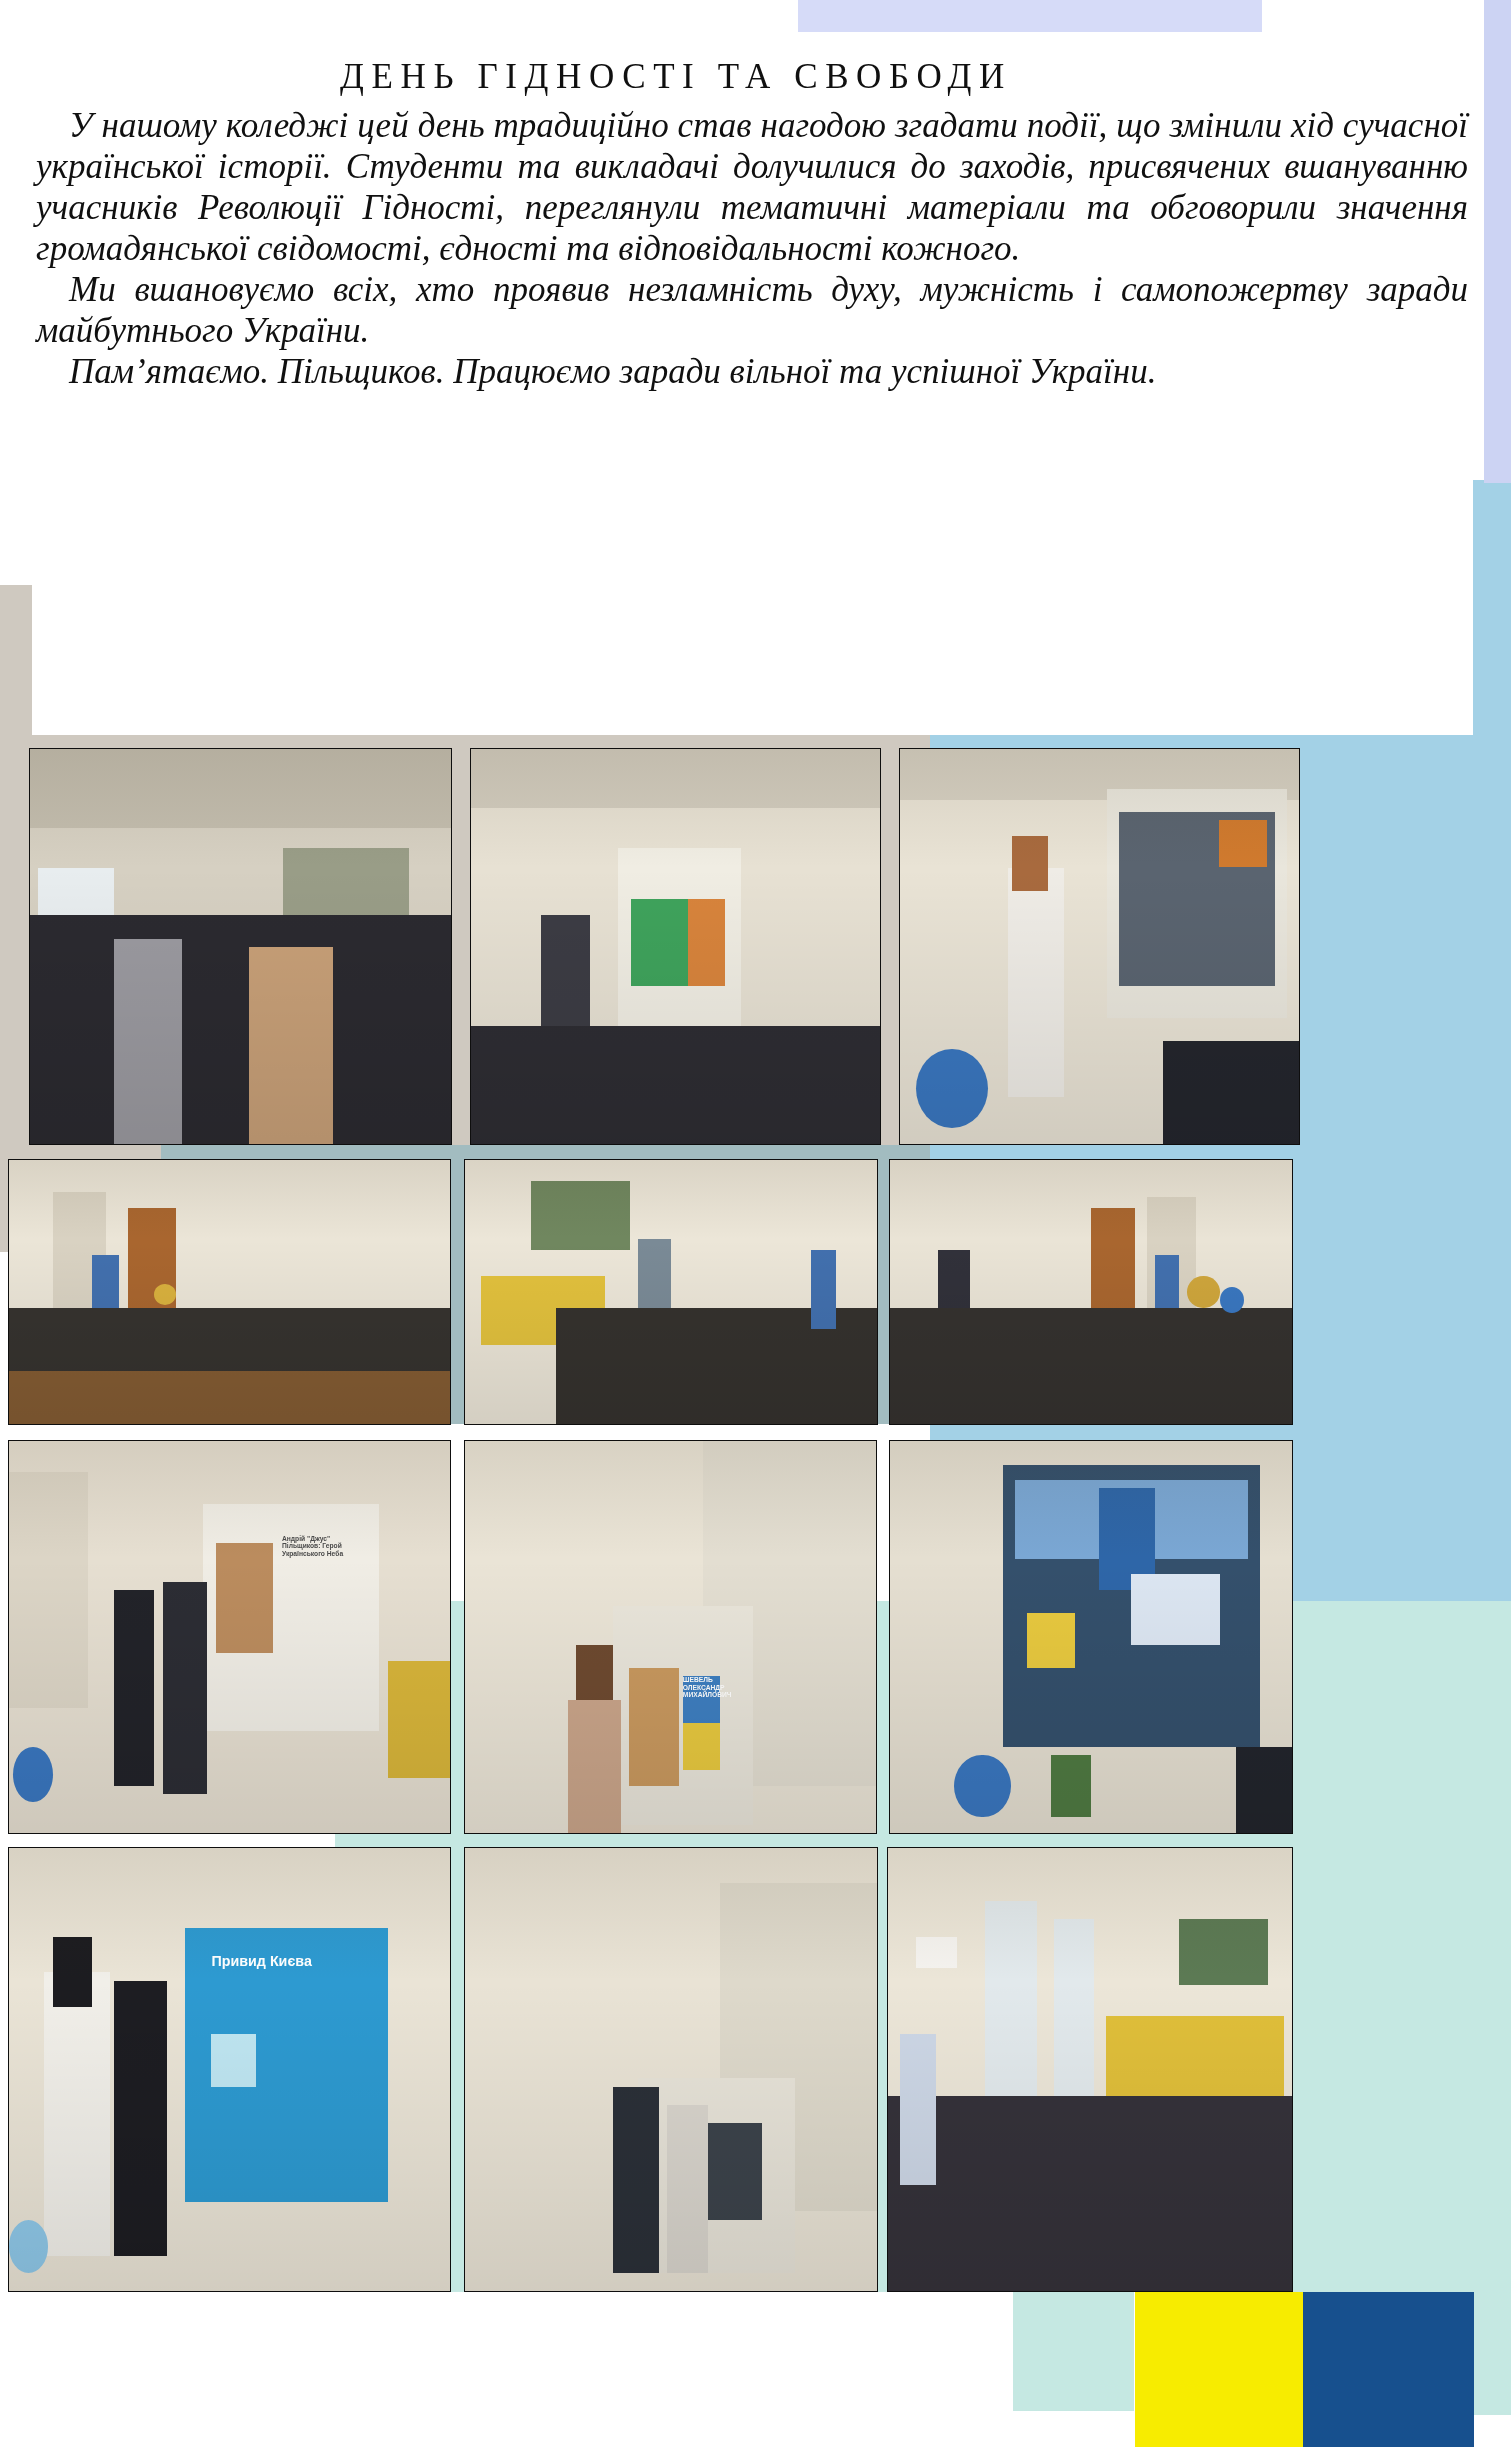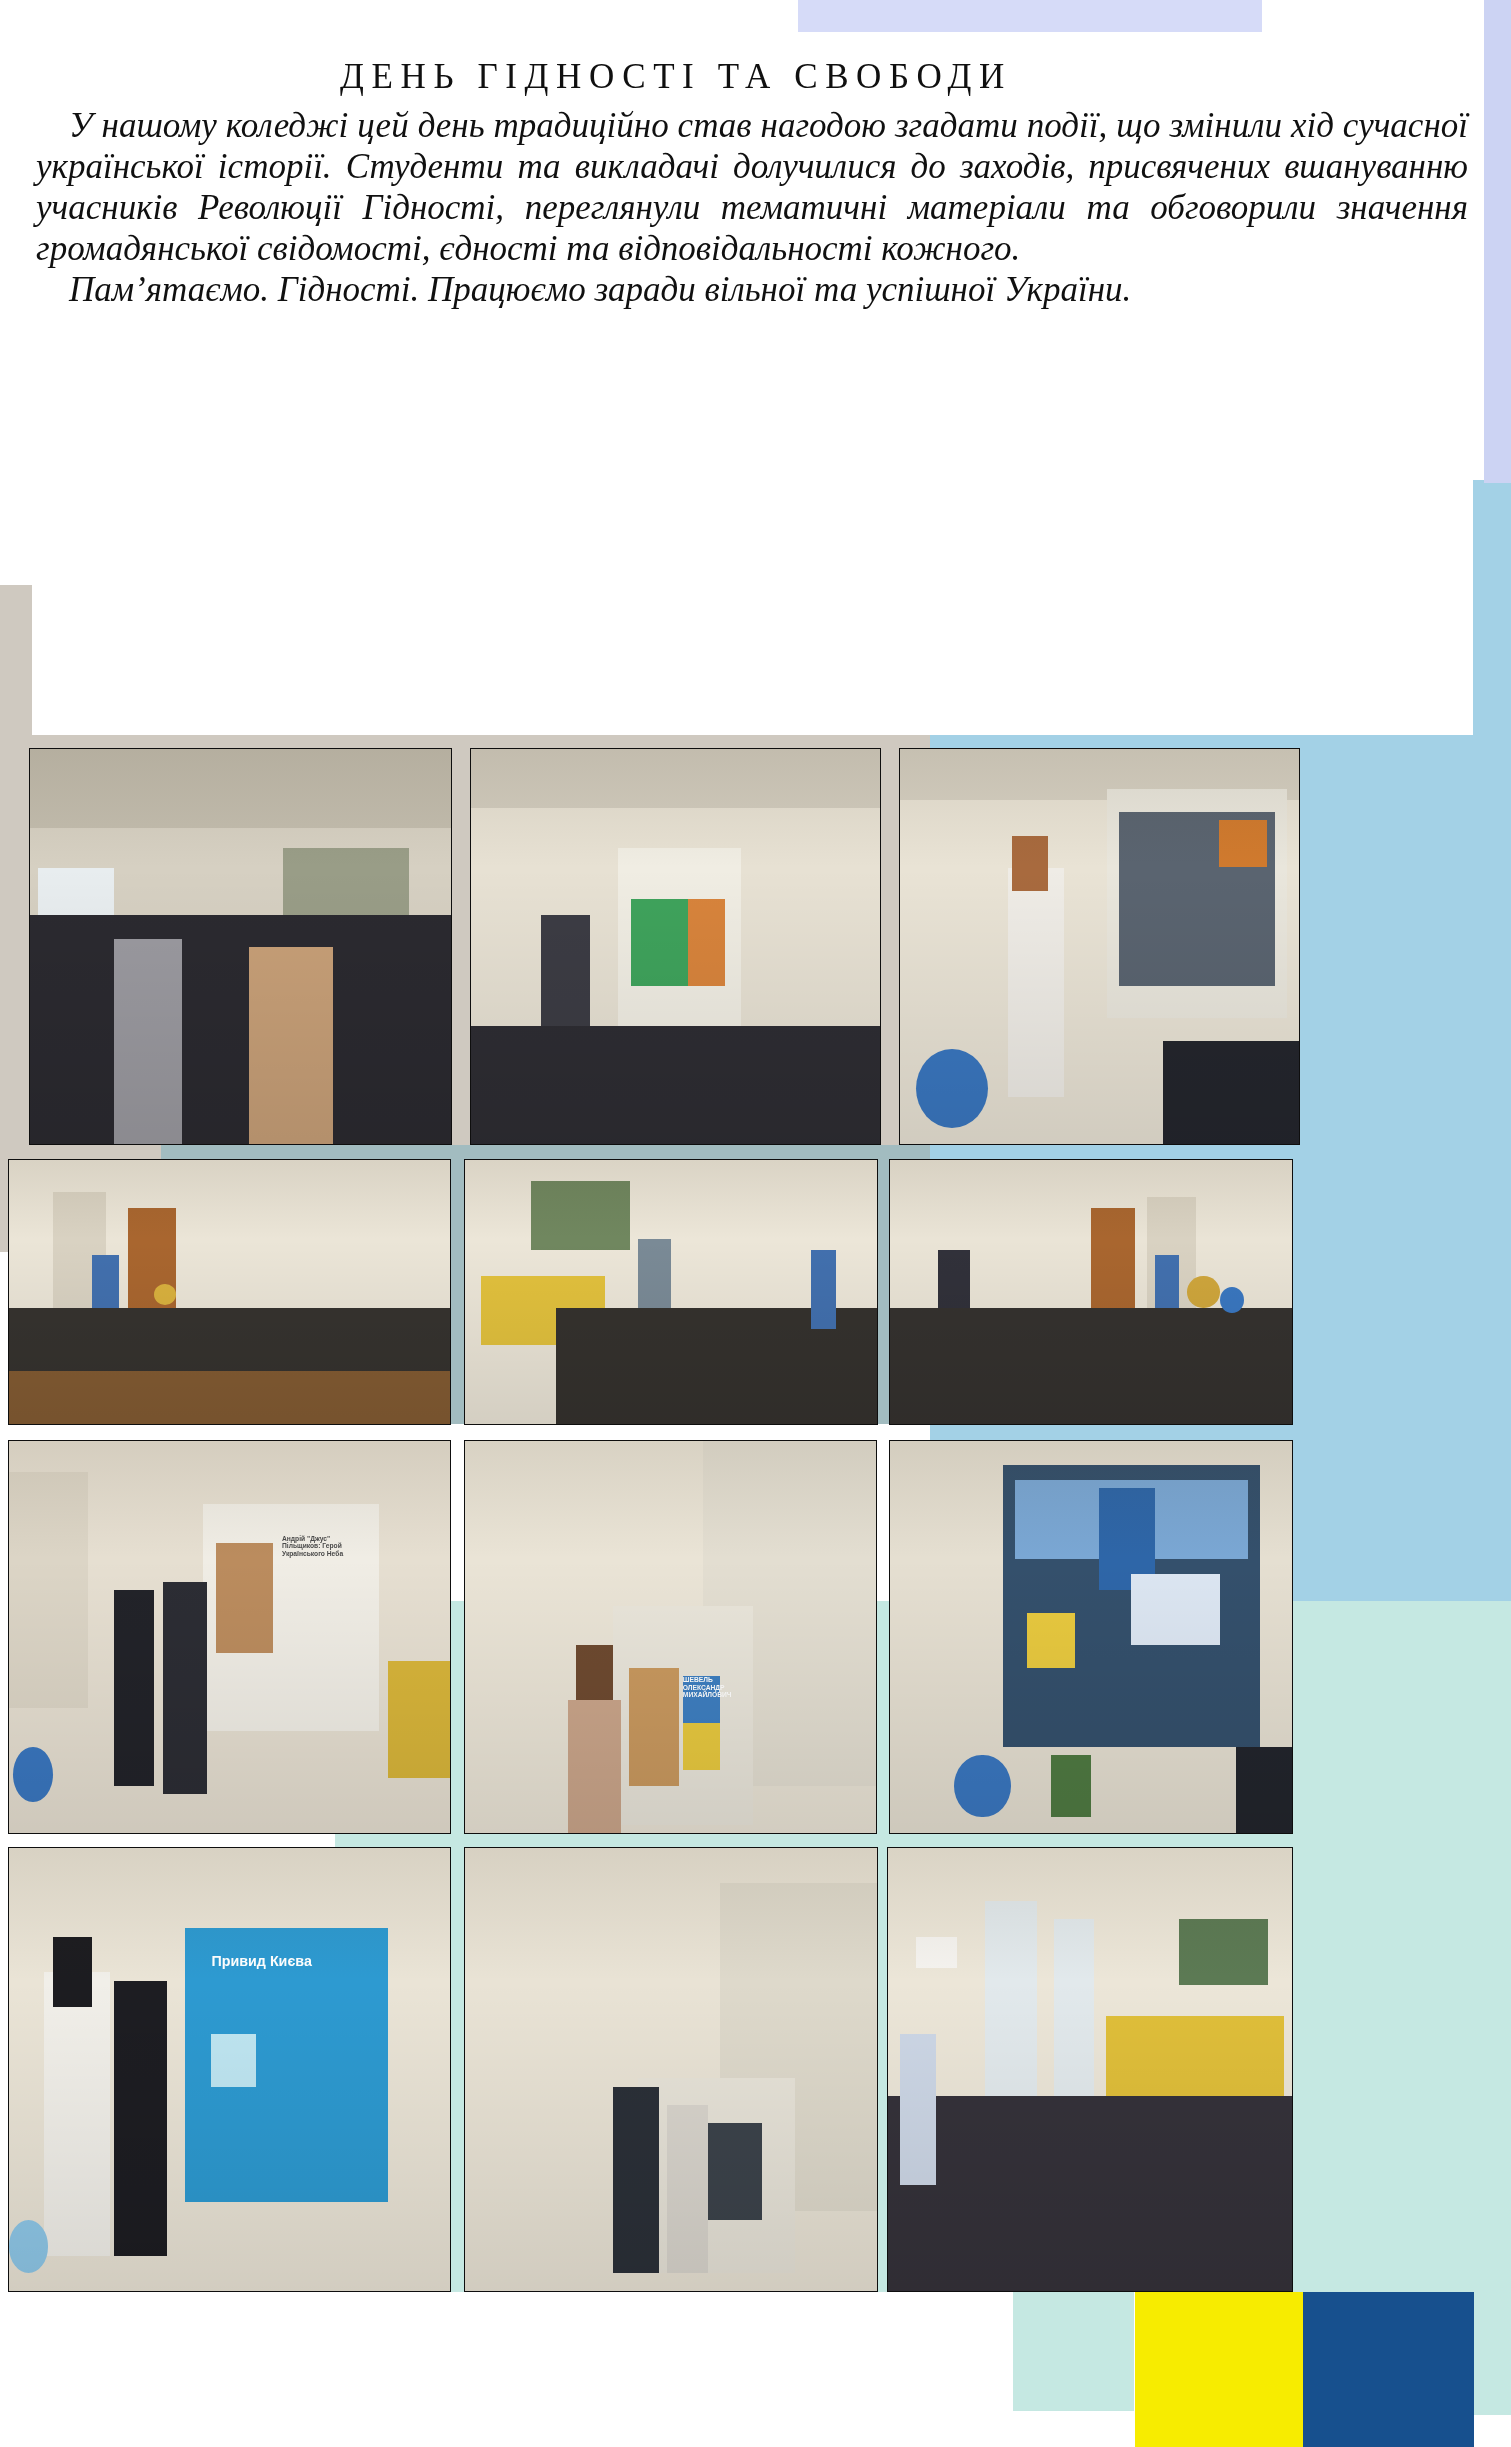--- a/index.html
+++ b/index.html
@@ -38,21 +38,22 @@
       <div class="decor" style="left: 1135px; top: 2292px; width: 168px; height: 155px; background: rgb(247, 236, 0);"></div>
       <div class="decor" style="left: 1303px; top: 2292px; width: 171px; height: 155px; background: rgb(23, 80, 142);"></div>
       <div class="decor" style="left: 32px; top: 0px; width: 1441px; height: 735px; background: rgb(255, 255, 255);"></div>
       <div class="decor" style="left: 798px; top: 0px; width: 464px; height: 32px; background: rgb(214, 219, 248);"></div>
       <div class="decor" style="left: 1484px; top: 0px; width: 27px; height: 483px; background: rgb(204, 211, 243);"></div>
     </div>
 
   <div class="text-area">
     <h1>ДЕНЬ ГІДНОСТІ ТА СВОБОДИ</h1>
     <p>У нашому коледжі цей день традиційно став нагодою згадати події, що змінили хід сучасної української історії. Студенти та викладачі долучилися до заходів, присвячених вшануванню учасників Революції Гідності, переглянули тематичні матеріали та обговорили значення громадянської свідомості, єдності та відповідальності кожного.</p>
-    <p>Пам’ятаємо. Гідності. Працюємо заради вільної та успішної України.</p>
+    <p>Ми вшановуємо всіх, хто проявив незламність духу, мужність і самопожертву заради майбутнього України.</p>
+    <p>Пам’ятаємо. Пільщиков. Працюємо заради вільної та успішної України.</p>
   </div>
 
   <div id="photo-grid">
       <div class="photo" title="Students standing in a hall with hands on hearts during anthem" style="left: 29px; top: 748px; width: 423px; height: 397px; background: rgb(214, 208, 194);">
         <div class="layer" style="left: 0%; top: 0%; width: 100%; height: 20%; background: rgb(195, 189, 174);"></div>
         <div class="layer" style="left: 2%; top: 30%; width: 18%; height: 40%; background: rgb(232, 237, 239);"></div>
         <div class="layer" style="left: 60%; top: 25%; width: 30%; height: 20%; background: rgb(138, 144, 120); opacity: 0.8;"></div>
         <div class="layer" style="left: 0%; top: 42%; width: 100%; height: 58%; background: rgb(43, 42, 48);"></div>
         <div class="layer" style="left: 52%; top: 50%; width: 20%; height: 50%; background: rgb(200, 160, 120);"></div>
         <div class="layer" style="left: 20%; top: 48%; width: 16%; height: 52%; background: rgb(155, 154, 160);"></div>

